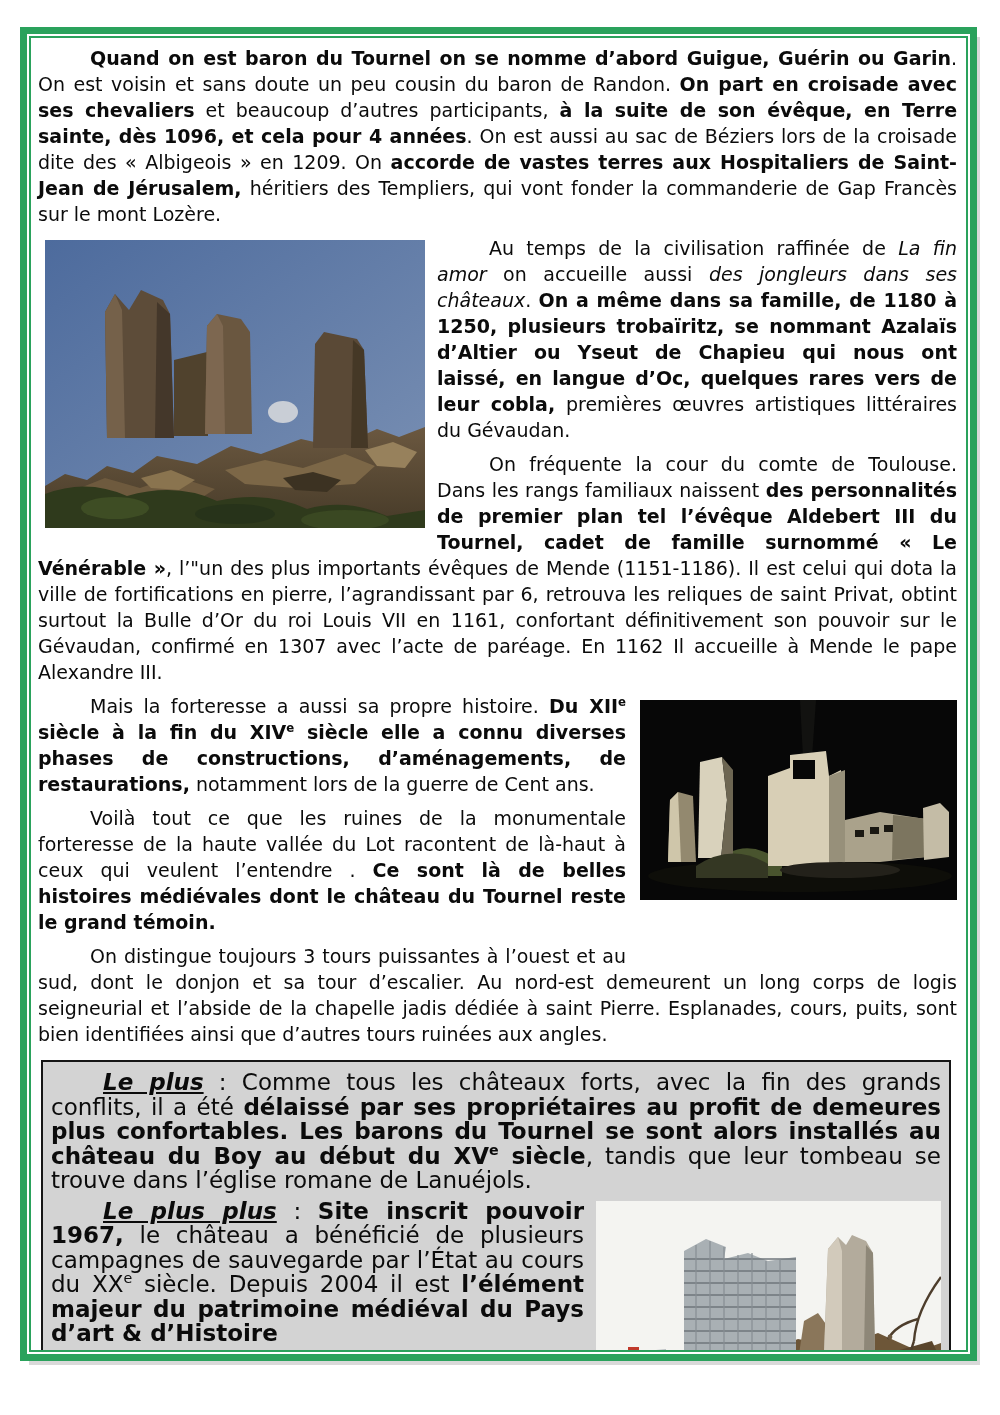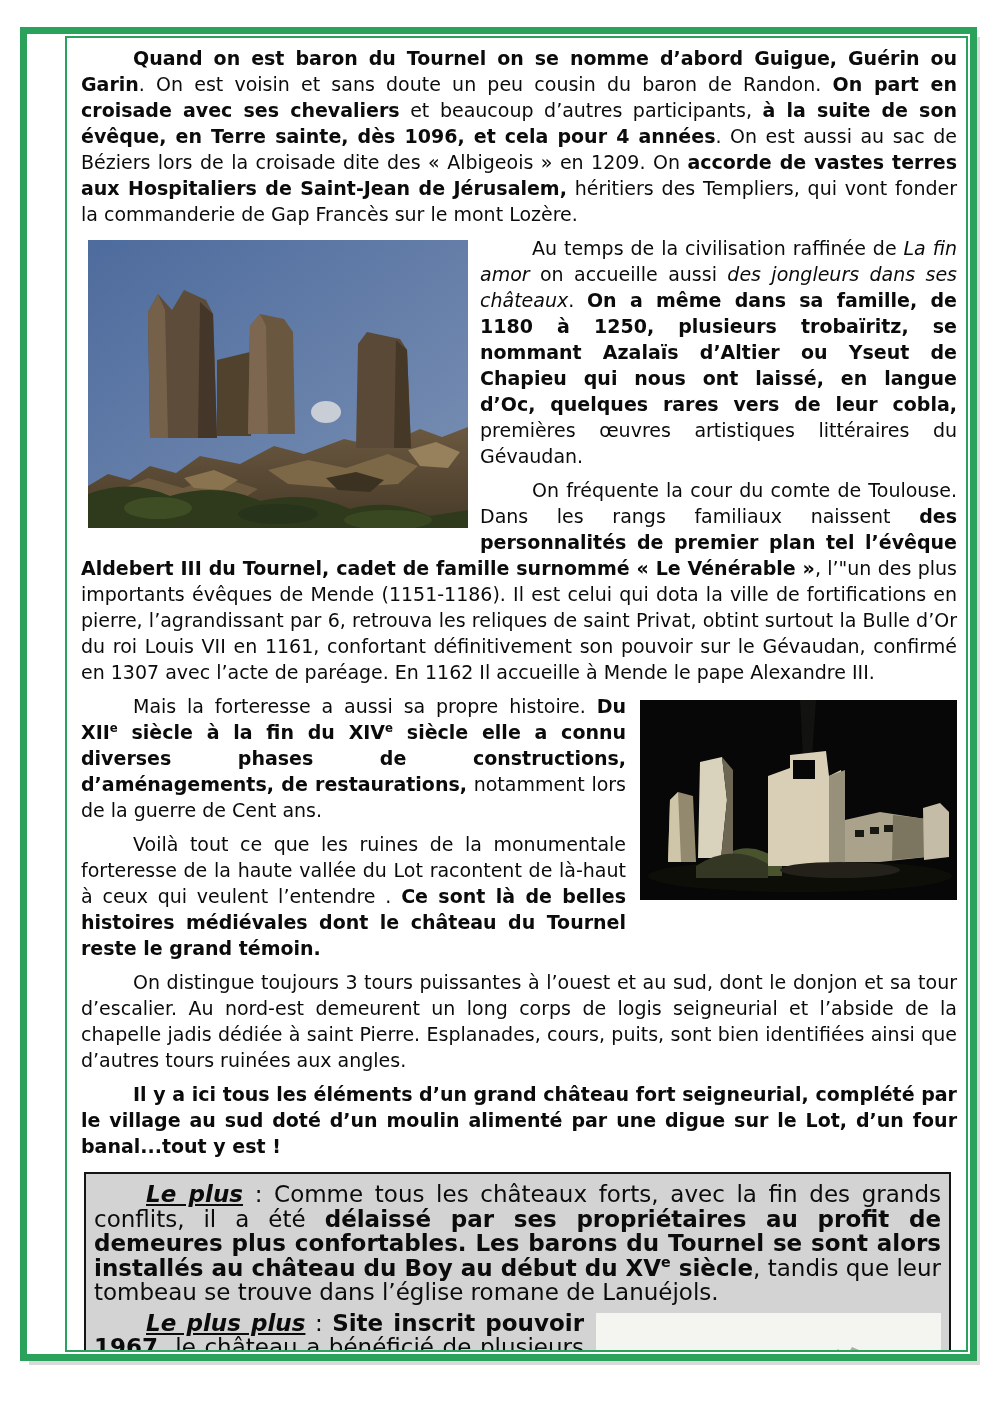--- a/index.html
+++ b/index.html
@@ -8,21 +8,21 @@
     font-family:"DejaVu Sans",sans-serif;color:#0b0b0b;
   }
   .frame{
     position:absolute;left:20px;top:27px;width:957px;height:1334px;
     box-sizing:border-box;border:7px solid #2aa25c;background:#fff;
     box-shadow:6px 7px 0 -3px #d9d9d9;
   }
   .frame-inner{
     position:absolute;top:2px;left:2px;right:2px;bottom:2px;
     border:2px solid #2aa25c;box-sizing:border-box;
-    padding:7px 9px 0 14px;overflow:hidden;margin-left:36px;
+    padding:7px 9px 0 7px;overflow:hidden;
   }
   .para{
     margin:0 0 8px 0;text-align:justify;text-indent:52px;
     font-size:19px;line-height:26px;
   }
   .b{font-weight:bold;}
   .i{font-style:italic;}
   .u{text-decoration:underline;}
   sup{font-size:0.62em;line-height:0;vertical-align:super;}
   figure{margin:0;padding:0;}
@@ -103,21 +103,20 @@
         <rect x="230" y="127" width="9" height="7" fill="#1a1812"></rect>
         <rect x="244" y="125" width="9" height="7" fill="#1a1812"></rect>
         <path d="M56 166 Q92 142 128 164 L128 178 L56 178 Z" fill="#343723"></path>
         <ellipse cx="200" cy="170" rx="60" ry="8" fill="#23211a"></ellipse>
       </svg>
     </figure>
 
     <p class="para"><span>Mais la forteresse a aussi sa propre histoire. </span><span class="b">Du XII</span><sup class="b">e</sup><span class="b"> siècle à la fin du XIV</span><sup class="b">e</sup><span class="b"> siècle elle a connu diverses phases de constructions, d’aménagements, de restaurations,</span><span> notamment lors de la guerre de Cent ans.</span></p>
     <p class="para"><span>Voilà tout ce que les ruines de la monumentale forteresse de la haute vallée du Lot racontent de là-haut à ceux qui veulent l’entendre . </span><span class="b">Ce sont là de belles histoires médiévales dont le château du Tournel reste le grand témoin.</span></p>
     <p class="para"><span>On distingue toujours 3 tours puissantes à l’ouest et au sud, dont le donjon et sa tour d’escalier. Au nord-est demeurent un long corps de logis seigneurial et l’abside de la chapelle jadis dédiée à saint Pierre. Esplanades, cours, puits, sont bien identifiées ainsi que d’autres tours ruinées aux angles.</span></p>
-    <p class="para"><span class="b">Il y a ici tous les éléments d’un grand  château fort seigneurial, complété par le village au sud doté d’un moulin alimenté par une digue sur le Lot, d’un four banal...tout y est !</span></p>
 
     <div class="plus-box">
       <p class="para"><span class="b i u">Le  plus</span><span> : Comme tous les châteaux forts, avec la fin des grands conflits, il a été </span><span class="b">délaissé par ses propriétaires au profit de demeures plus confortables. Les barons du Tournel se sont alors installés au château du Boy au début du XV</span><sup class="b">e</sup><span class="b"> siècle</span><span>, tandis que leur tombeau se trouve dans l’église romane de Lanuéjols.</span></p>
 
       <figure class="photo photo-resto">
         <svg width="345" height="238" viewBox="0 0 345 238">
           <rect width="345" height="238" fill="#f4f4f1"></rect>
           <path d="M0 190 L30 164 L70 172 L110 150 L150 158 L202 138 L242 146 L282 132 L322 150 L345 142 L345 238 L0 238 Z" fill="#6d5638"></path>
           <path d="M20 210 L60 196 L100 208 L80 224 L36 222 Z" fill="#8d7250"></path>
           <path d="M140 200 L190 188 L240 200 L220 218 L160 216 Z" fill="#4e3d28"></path>

